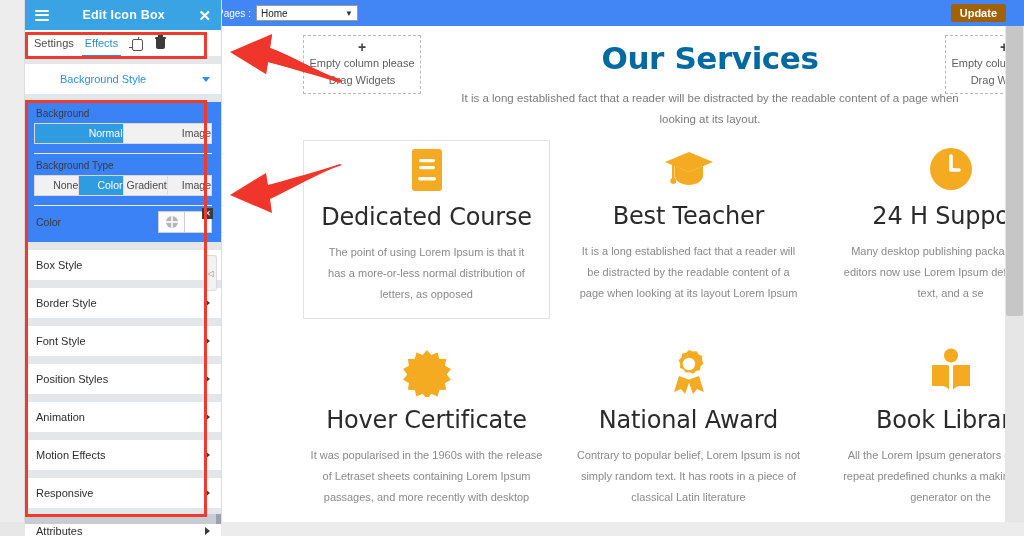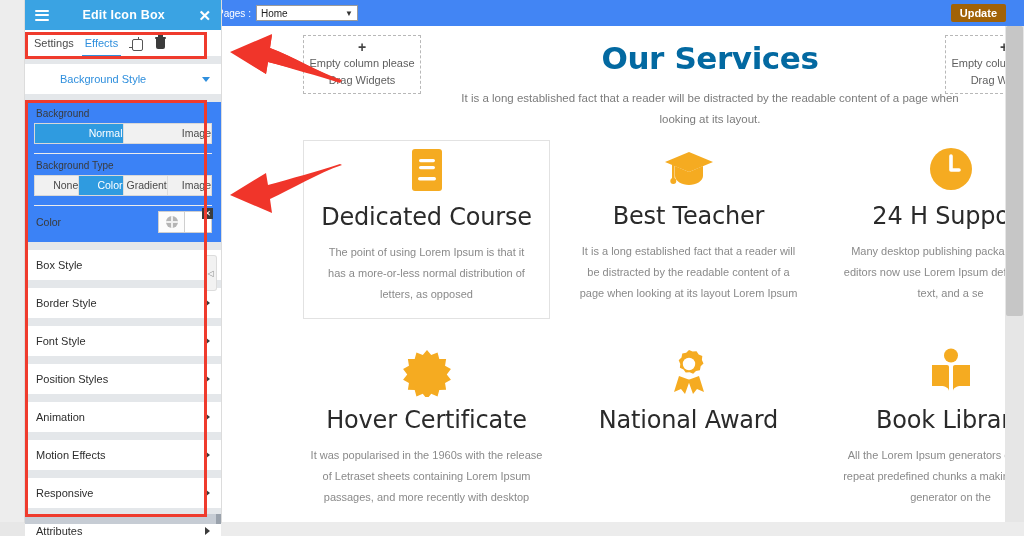--- a/index.html
+++ b/index.html
@@ -209,20 +209,21 @@
     <div class="card" style="left:360px;top:318px;width:247px;height:170px;">
       <div class="icon">
         <svg width="46" height="50" viewBox="0 0 46 50" aria-hidden="true">
           <path d="M13 28 L8 44 L15 41 L19 46 L24 32 Z" fill="#f5ab21"></path>
           <path d="M33 28 L38 44 L31 41 L27 46 L22 32 Z" fill="#f5ab21"></path>
           <path d="M23 2 l3.6 1.6 3.9 -.4 2.2 3.2 3.6 1.6 -.4 3.9 1.6 3.6 -2.8 2.8 -.8 3.9 -3.9 .8 -2.8 2.8 -3.6 -1.6 -3.9 .4 -2.2 -3.2 -3.6 -1.6 .4 -3.9 -1.6 -3.6 2.8 -2.8 .8 -3.9 3.9 -.8 z" fill="#f5ab21"></path>
           <circle cx="23" cy="16" r="6.2" fill="#ffffff"></circle>
         </svg>
       </div>
       <h3>National Award</h3>
+      <p style="width:226px;">Contrary to popular belief, Lorem Ipsum is not simply random text. It has roots in a piece of classical Latin literature</p>
     </div>
 
     <div class="card" style="left:622px;top:318px;width:247px;height:170px;">
       <div class="icon">
         <svg width="46" height="50" viewBox="0 0 46 50" aria-hidden="true">
           <circle cx="23" cy="7.5" r="7" fill="#f5ab21"></circle>
           <path d="M4 17 h15 c1.2 0 2 .8 2 2 v24 c0 -3 -4 -5 -8 -5 H4 z" fill="#f5ab21"></path>
           <path d="M42 17 h-15 c-1.2 0 -2 .8 -2 2 v24 c0 -3 4 -5 8 -5 h9 z" fill="#f5ab21"></path>
         </svg>
       </div>

